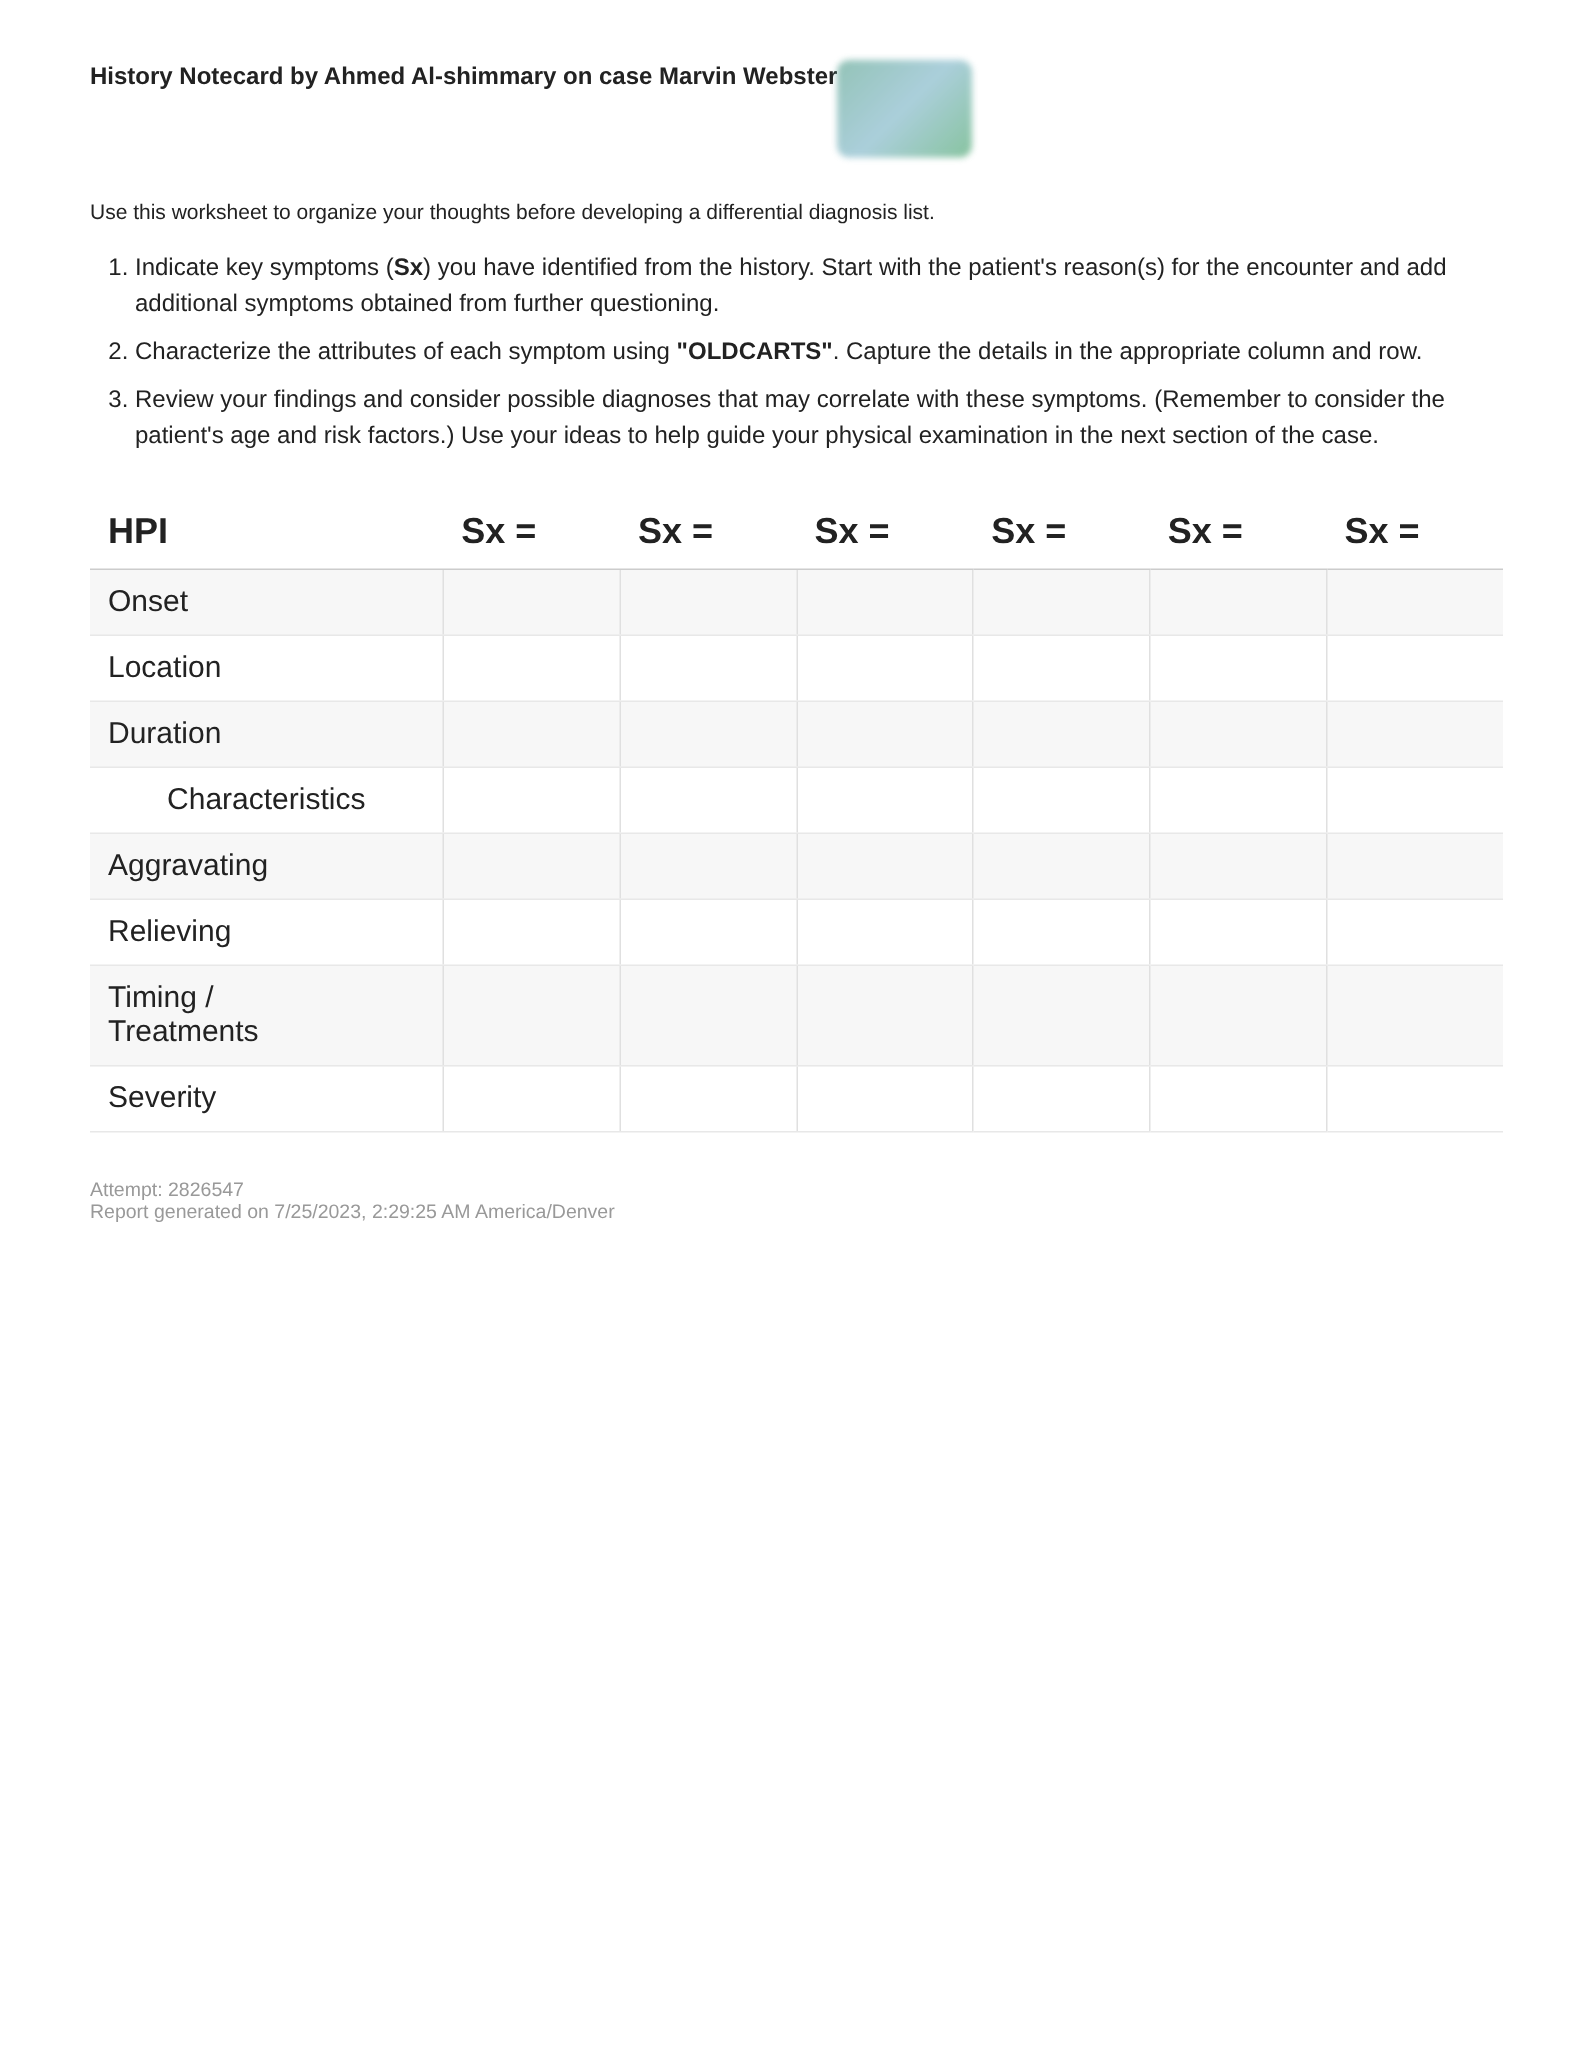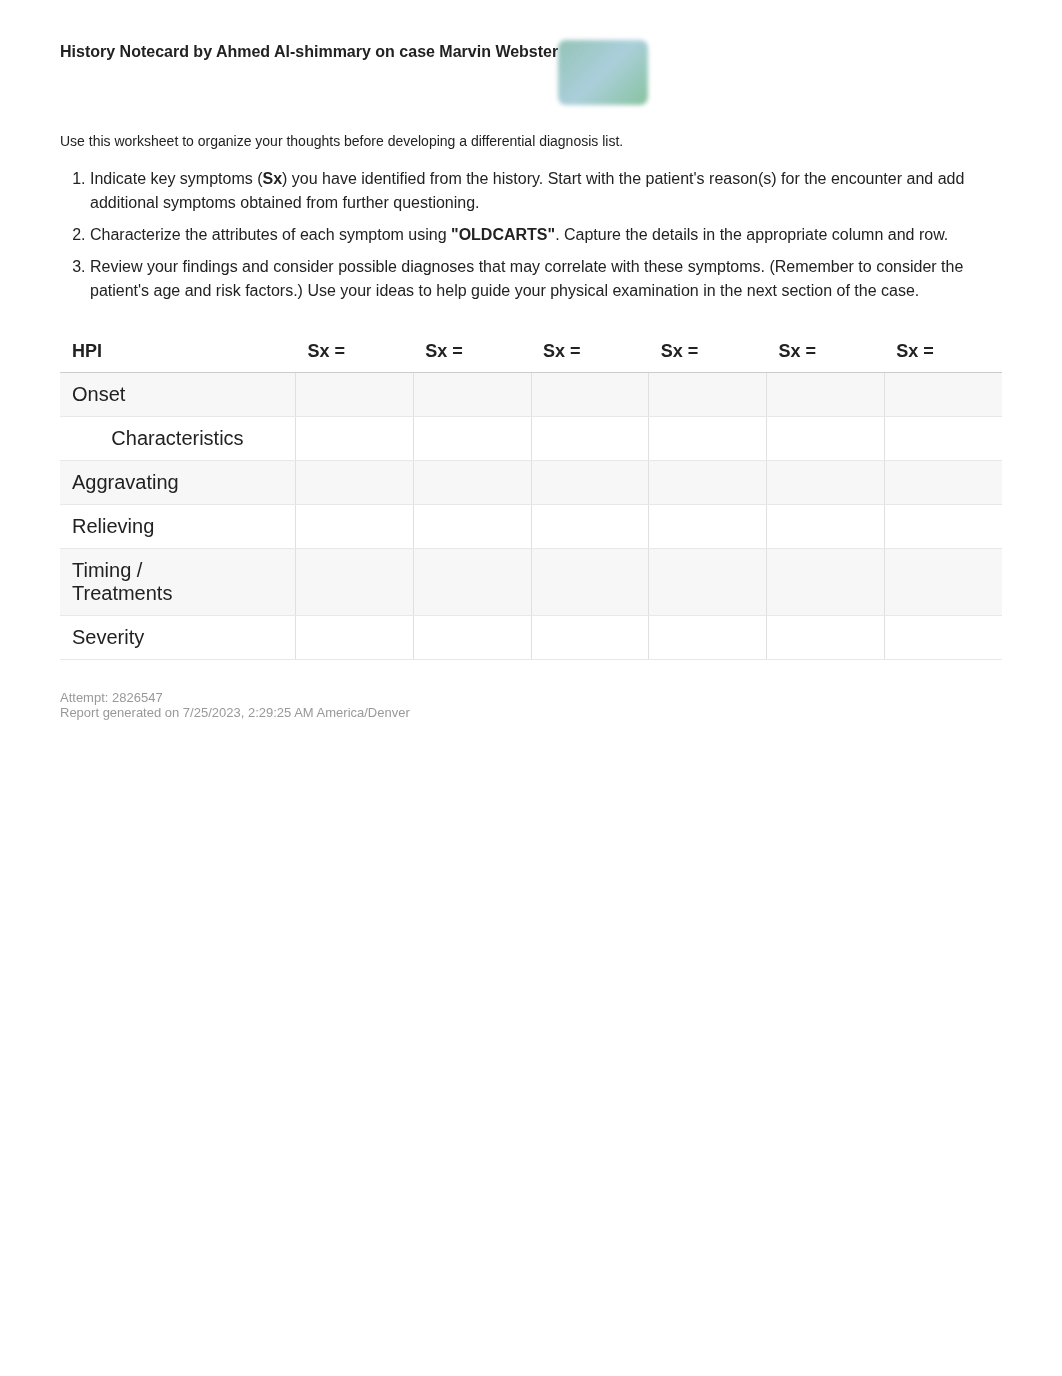--- a/index.html
+++ b/index.html
@@ -72,21 +72,21 @@
     .hpi-table th,
     .hpi-table td {
       border: 1px solid #ccc;
       padding: 10px 12px;
       vertical-align: top;
     }
 
     .hpi-table th {
       background: #fff;
       font-weight: bold;
-      font-size: 18px;
+      font-size: 24px;
       text-align: left;
       border: none;
       border-bottom: 1px solid #ccc;
     }
 
     .hpi-table .row-label {
       font-weight: normal;
       font-size: 20px;
       white-space: nowrap;
       border: none;
@@ -175,20 +175,38 @@
   <tr>
         <td class="row-label" style="white-space: pre-line;">Onset</td>
         <td class="data-cell"></td>
         <td class="data-cell"></td>
         <td class="data-cell"></td>
         <td class="data-cell"></td>
         <td class="data-cell"></td>
         <td class="data-cell"></td>
       </tr>
       <tr>
+        <td class="row-label" style="white-space: pre-line;">Location</td>
+        <td class="data-cell"></td>
+        <td class="data-cell"></td>
+        <td class="data-cell"></td>
+        <td class="data-cell"></td>
+        <td class="data-cell"></td>
+        <td class="data-cell"></td>
+      </tr>
+      <tr>
+        <td class="row-label" style="white-space: pre-line;">Duration</td>
+        <td class="data-cell"></td>
+        <td class="data-cell"></td>
+        <td class="data-cell"></td>
+        <td class="data-cell"></td>
+        <td class="data-cell"></td>
+        <td class="data-cell"></td>
+      </tr>
+      <tr>
         <td class="row-label" style="white-space: pre-line; text-align: center;">Characteristics</td>
         <td class="data-cell"></td>
         <td class="data-cell"></td>
         <td class="data-cell"></td>
         <td class="data-cell"></td>
         <td class="data-cell"></td>
         <td class="data-cell"></td>
       </tr>
       <tr>
         <td class="row-label" style="white-space: pre-line;">Aggravating</td>

